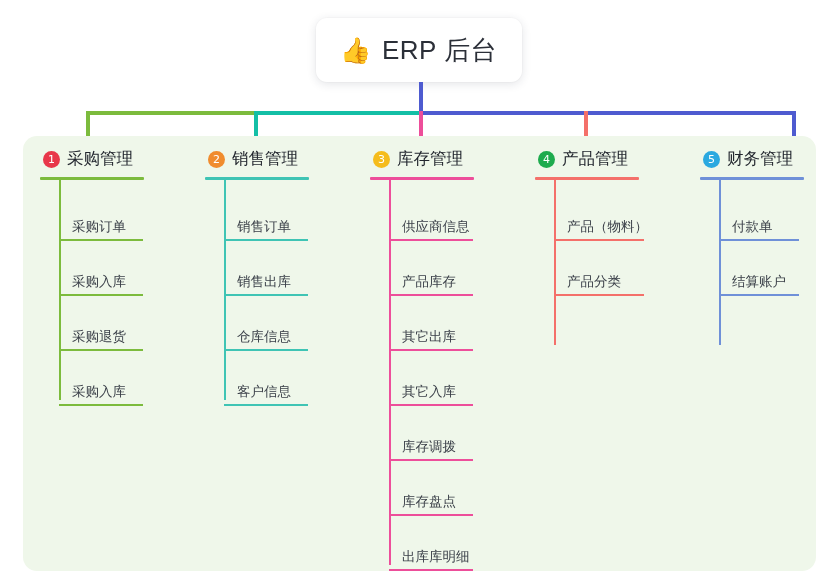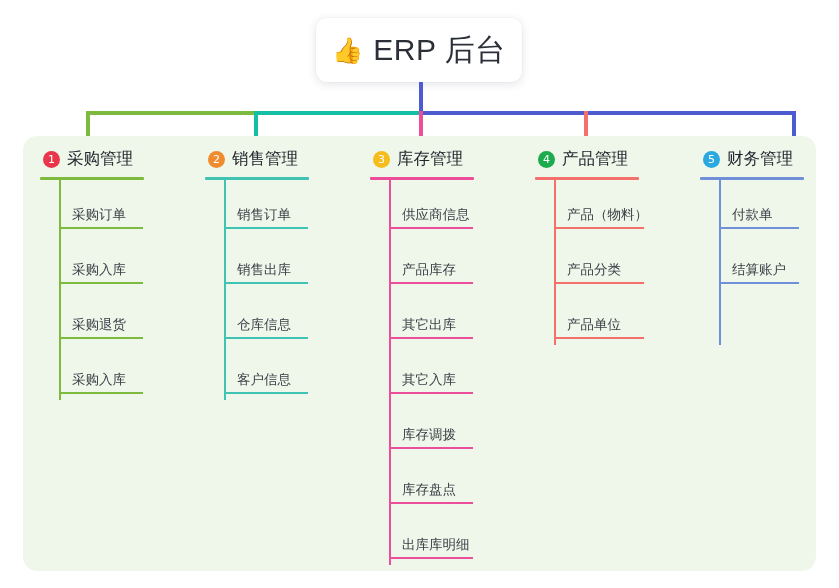--- a/index.html
+++ b/index.html
@@ -19,21 +19,21 @@
     width:206px;height:64px;
     background:#ffffff;
     border-radius:11px;
     box-shadow:0 2px 10px rgba(40,50,70,.13), 0 0 0 1px rgba(0,0,0,.015);
     display:flex;align-items:center;justify-content:center;
     gap:10px;
     box-sizing:border-box;
   }
   .root-emoji{font-size:25px;line-height:1;}
   .root-title{
-    font-size:30px;color:#2b2f38;letter-spacing:.5px;
+    font-size:26px;color:#2b2f38;letter-spacing:.5px;
     white-space:nowrap;
   }
 
   
   .stem{
     position:absolute;
     left:419px;top:82px;width:4px;height:31px;
     background:#4e5bd0;
   }
   .bar{position:absolute;height:4px;top:111px;}
@@ -75,21 +75,21 @@
     width:17px;height:17px;border-radius:50%;
     display:flex;align-items:center;justify-content:center;
     color:#fff;font-size:11px;line-height:1;
     flex:0 0 auto;
     font-family:"DejaVu Sans",sans-serif;
   }
   .col-title{font-size:16.5px;color:#22262e;}
 
   .head-rule{height:3px;border-radius:1px;margin-top:5px;}
 
-  .items{position:relative;padding-top:0;}
+  .items{position:relative;padding-top:12px;}
   .spine{
     position:absolute;left:19px;top:0;width:2px;
   }
   .item{
     position:relative;
     height:55px;
     box-sizing:border-box;
   }
   .item-label{
     position:absolute;
@@ -225,24 +225,20 @@
         <div class="items">
           <div class="spine" style="background: rgb(244, 112, 106); height: 165px;"></div>
           <div class="item">
             <span class="item-label">产品（物料）</span>
             <div class="item-rule" style="background: rgb(244, 112, 106); width: 90px;"></div>
           </div>
           <div class="item">
             <span class="item-label">产品分类</span>
             <div class="item-rule" style="background: rgb(244, 112, 106); width: 90px;"></div>
           </div>
-          <div class="item">
-            <span class="item-label">产品单位</span>
-            <div class="item-rule" style="background: rgb(244, 112, 106); width: 90px;"></div>
-          </div>
         </div>
       </div>
       <div class="col c5">
         <div class="col-head">
           <span class="badge" style="background: rgb(42, 169, 224);">5</span>
           <span class="col-title">财务管理</span>
         </div>
         <div class="head-rule" style="background: rgb(111, 144, 216); width: 104px;"></div>
         <div class="items">
           <div class="spine" style="background: rgb(111, 144, 216); height: 165px;"></div>

